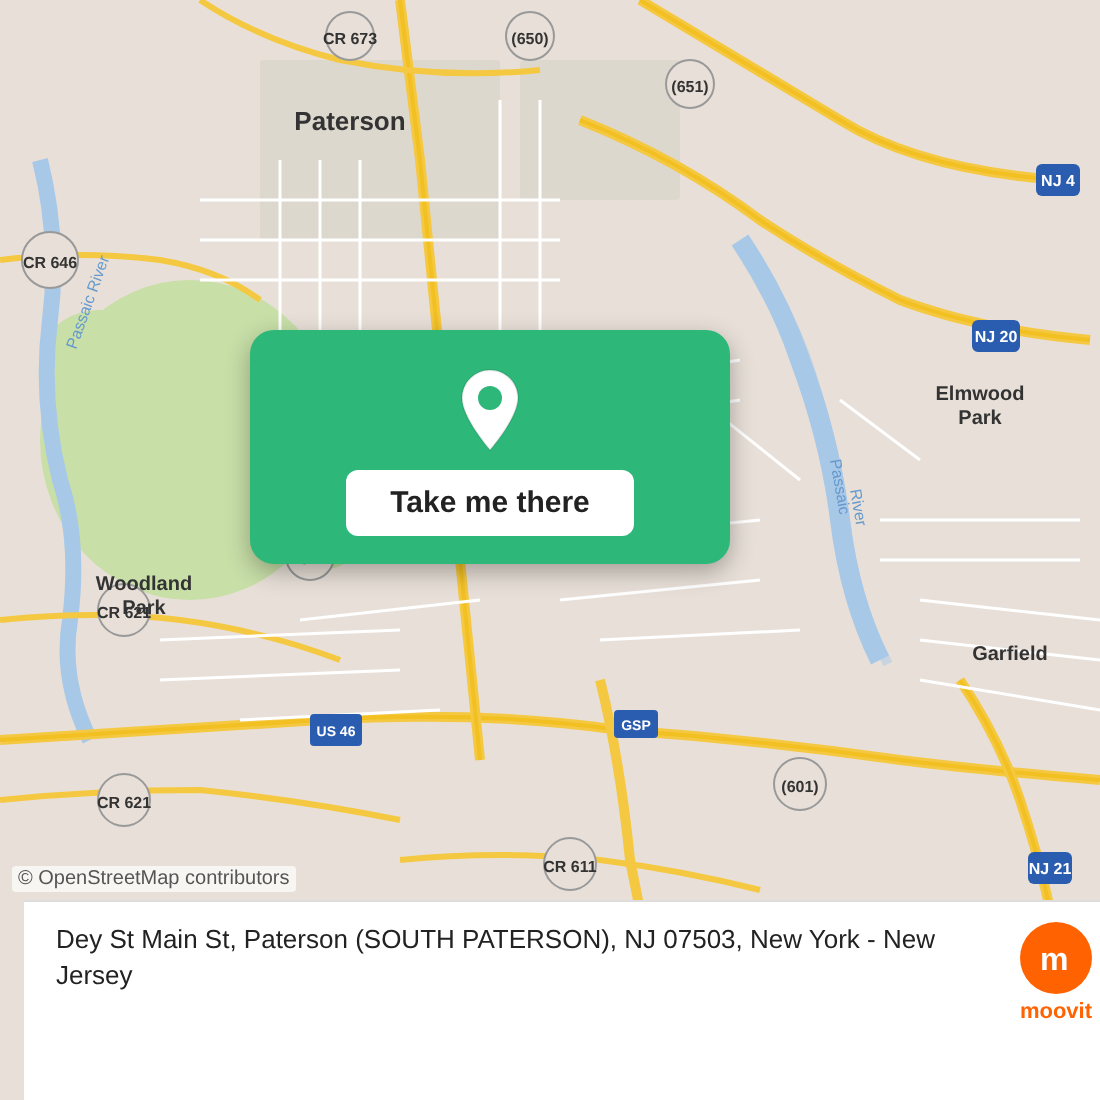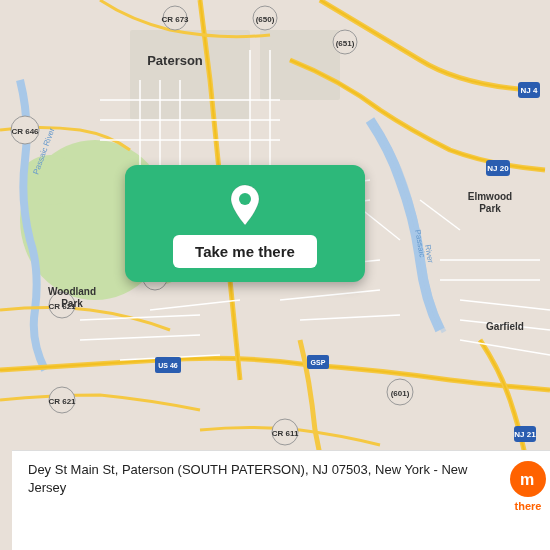--- a/index.html
+++ b/index.html
@@ -264,27 +264,28 @@
     <div class="green-box">
 
       <svg class="pin-icon" viewBox="0 0 36 44" xmlns="http://www.w3.org/2000/svg">
         <path d="M18 2C10.3 2 4 8.3 4 16C4 26 18 42 18 42C18 42 32 26 32 16C32 8.3 25.7 2 18 2Z" fill="white" stroke="rgba(0,0,0,0.1)" stroke-width="1"></path>
         <circle cx="18" cy="16" r="6" fill="#2db87a"></circle>
       </svg>
       <button class="take-me-there-btn">Take me there</button>
     </div>
   </div>
 
+  <div class="osm-credit">© OpenStreetMap contributors</div>
 
   <div class="info-bar">
     <div class="info-text">Dey St Main St, Paterson (SOUTH PATERSON), NJ 07503, New York - New Jersey</div>
     <div class="moovit-logo">
       <div class="moovit-logo-icon">
 
         <svg width="22" height="22" viewBox="0 0 22 22" xmlns="http://www.w3.org/2000/svg">
           <text x="3" y="17" fill="white" font-size="16" font-weight="bold">m</text>
         </svg>
       </div>
-      <span class="moovit-logo-text">there</span>
+      <span class="moovit-logo-text">moovit</span>
     </div>
   </div>
 
 </div>
 
 </body></html>

